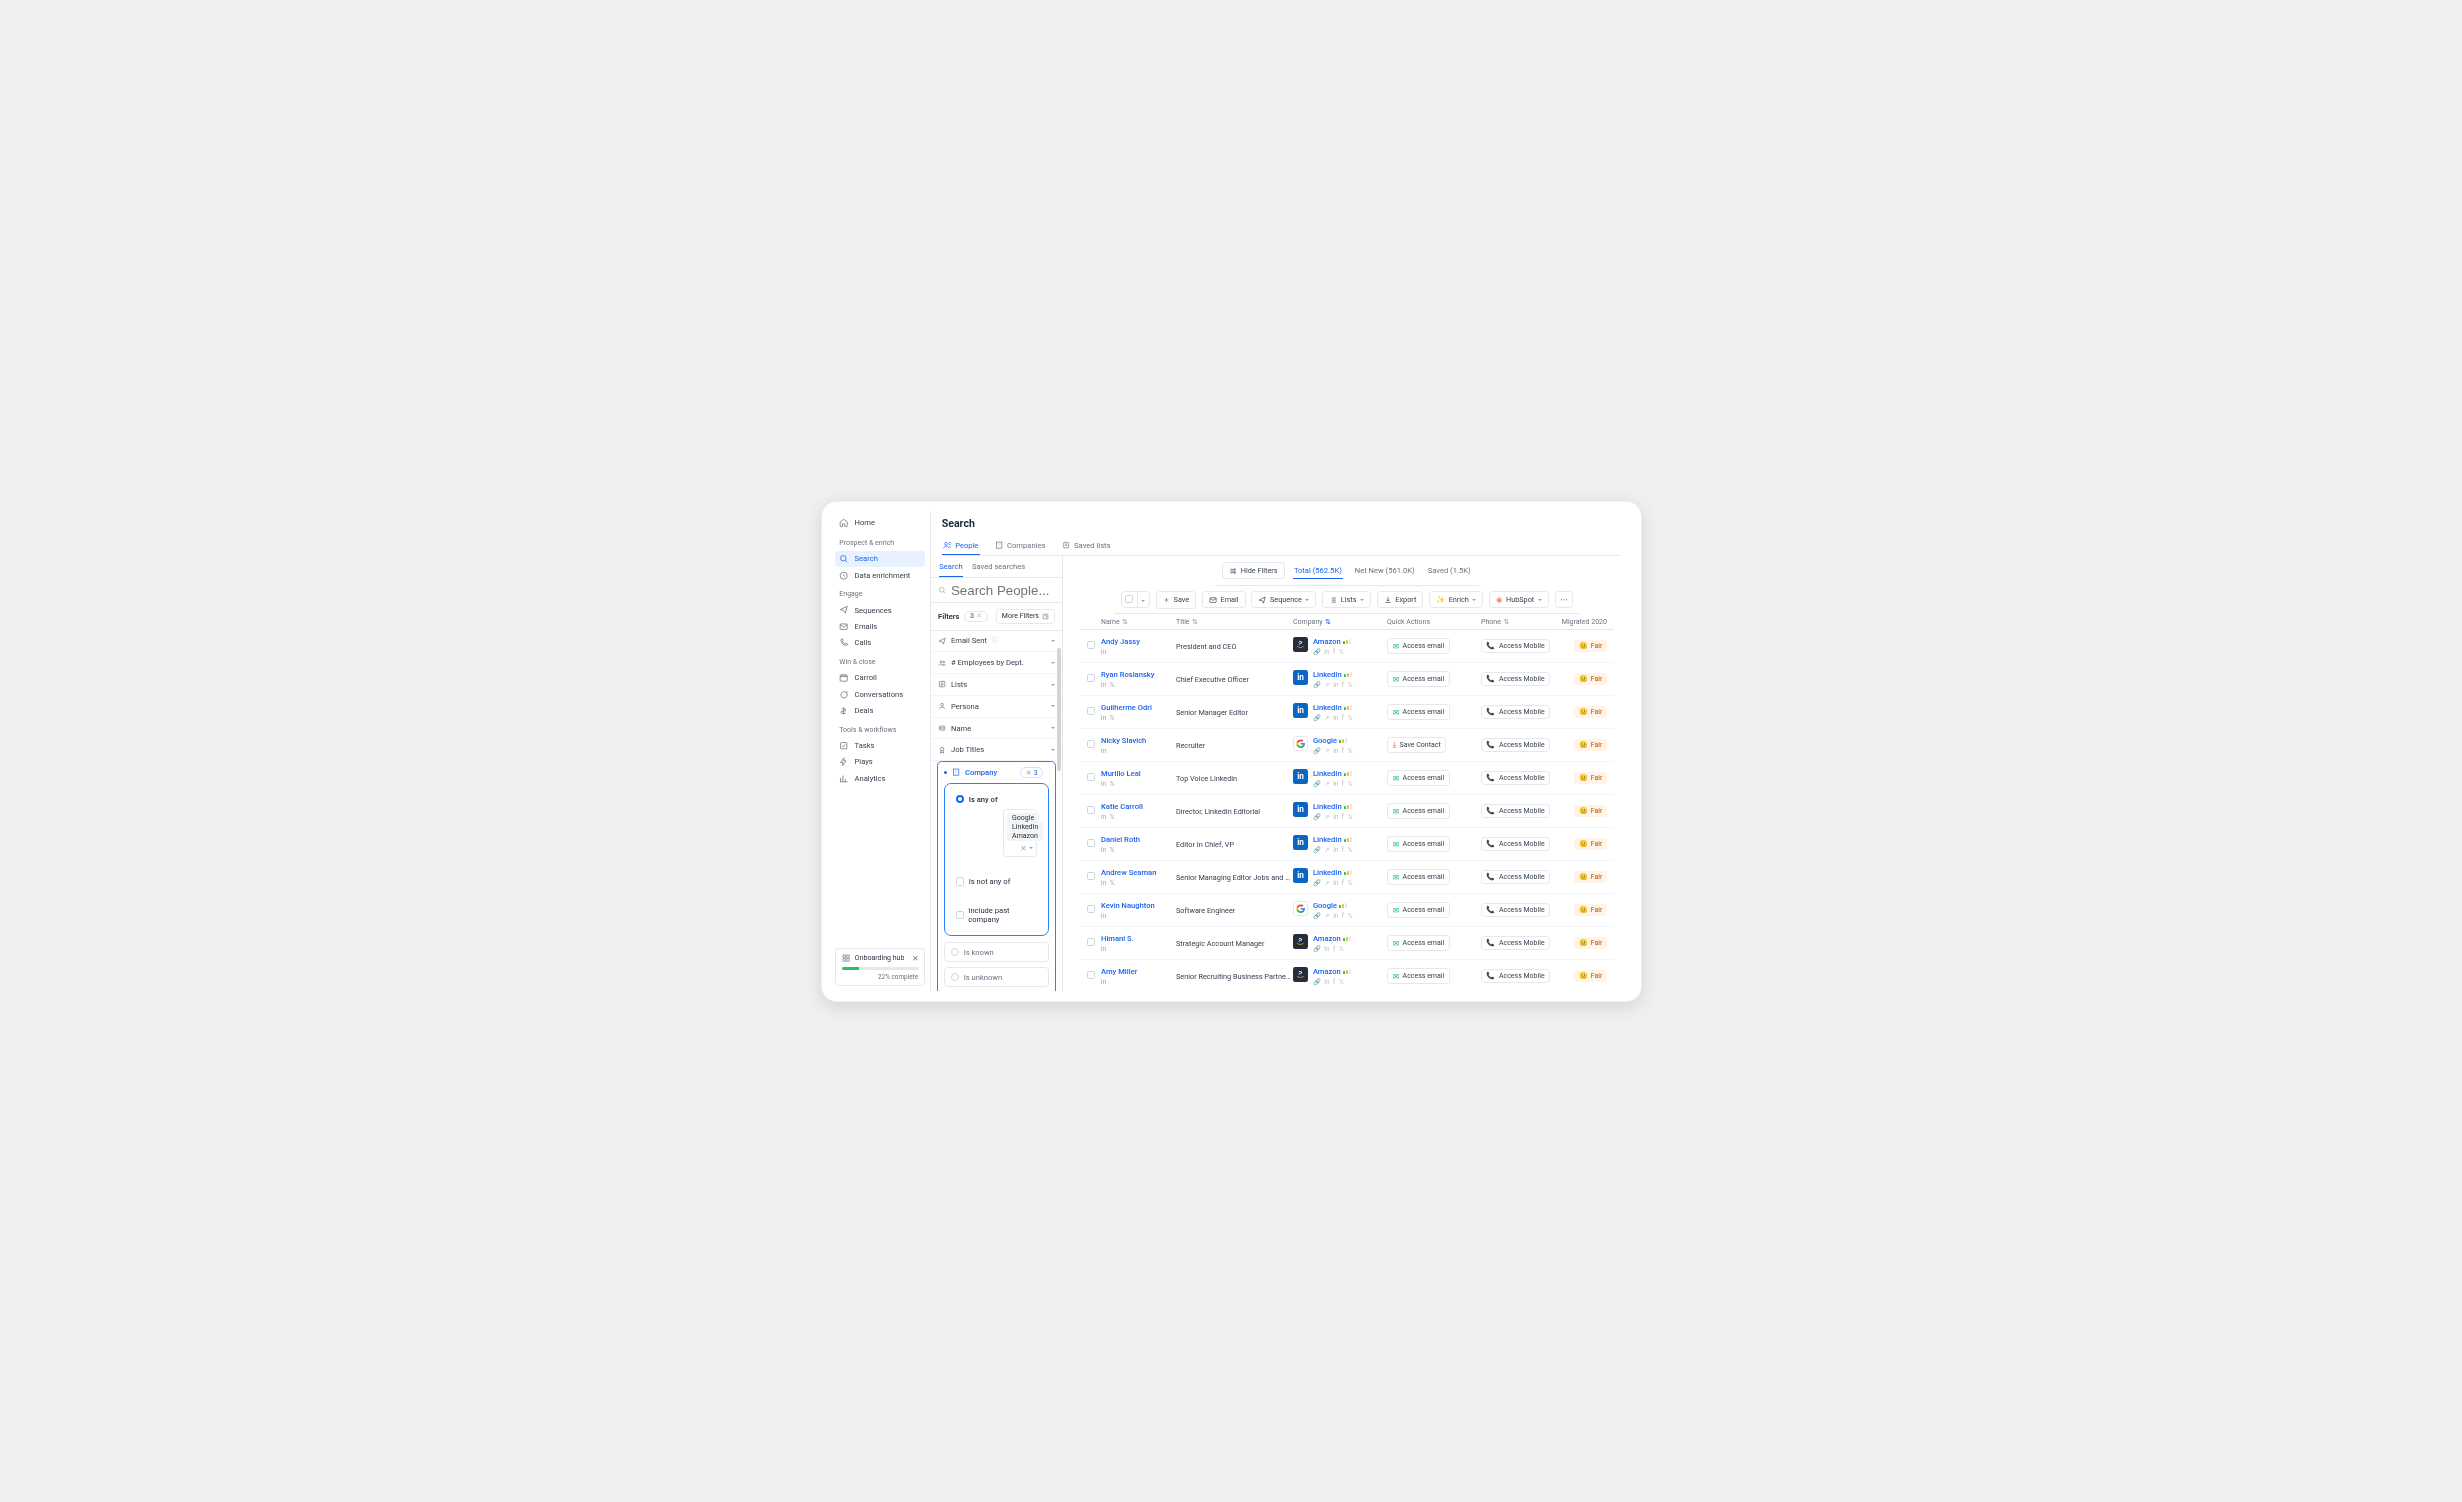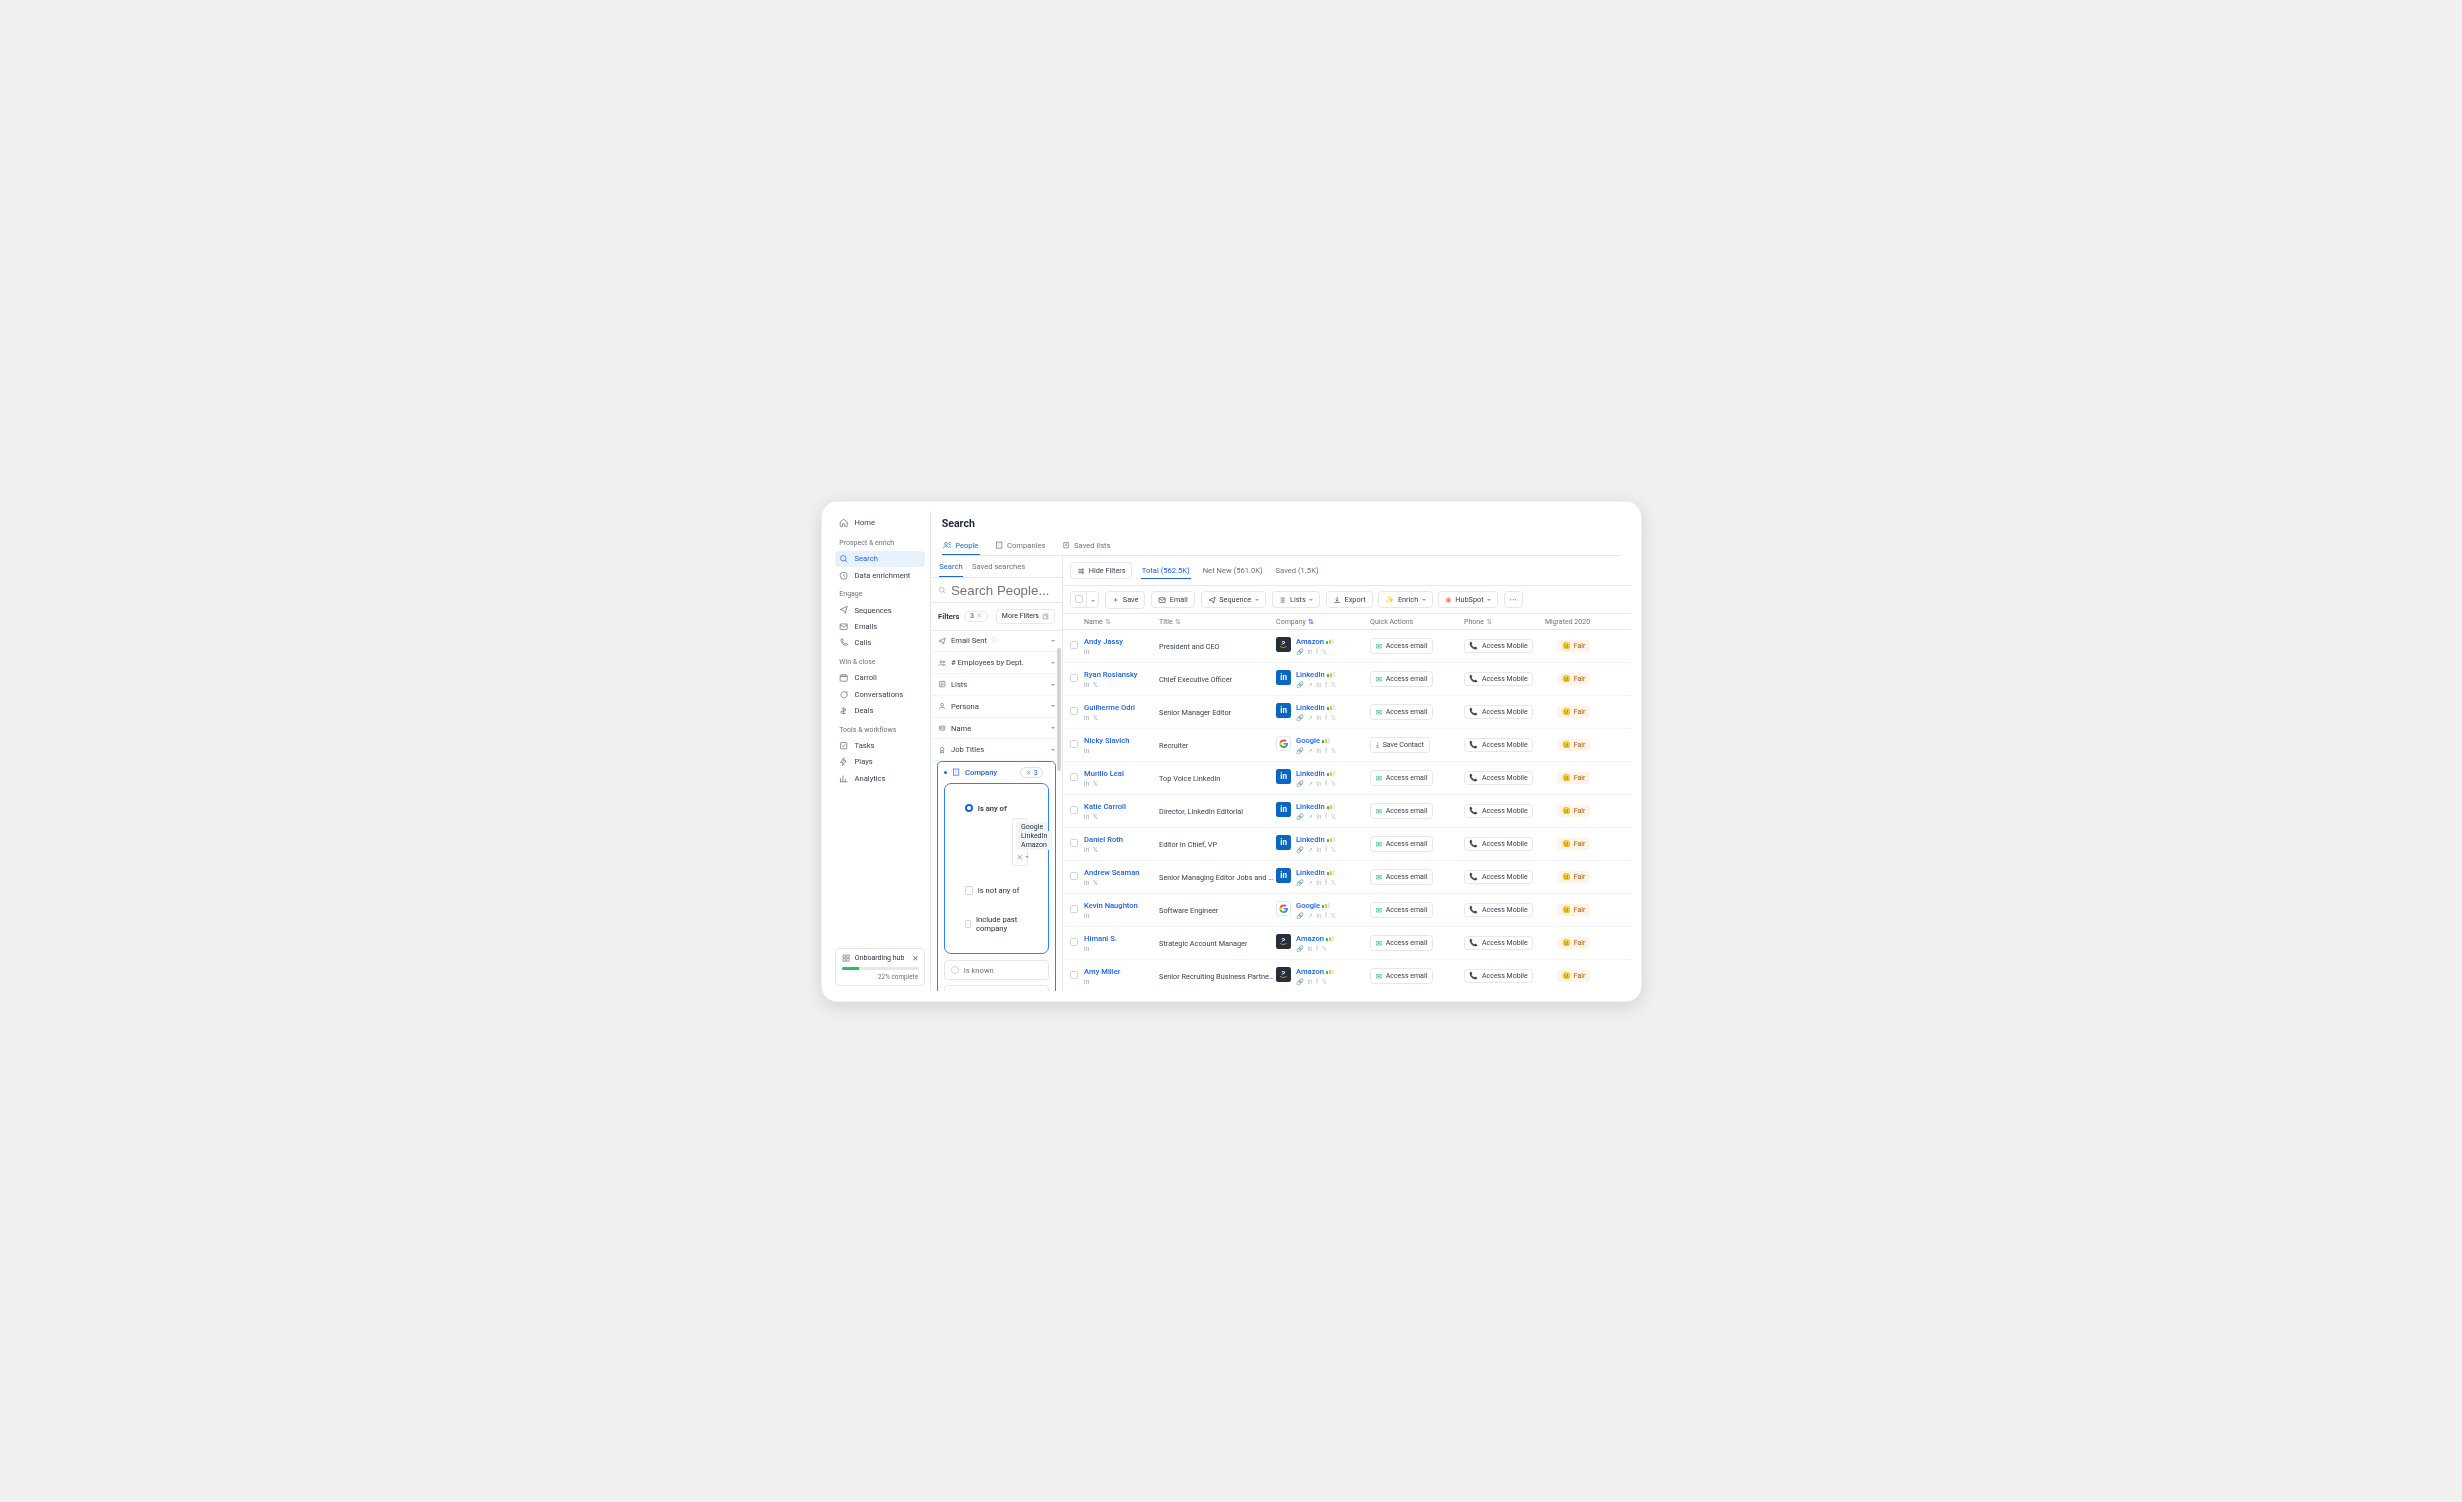--- a/index.html
+++ b/index.html
@@ -81,34 +81,34 @@
   .pill{ border:0.6px solid #e5e7eb; border-radius:7px; padding:0.6px 4.7px; font-size:7px; color:#6b7280; display:inline-flex; align-items:center; gap:2.3px;}
   .mf-btn{ border:0.6px solid #e5e7eb; border-radius:3.5px; padding:2.3px 4.7px; font-size:7px; display:flex; align-items:center; gap:3.5px; cursor:pointer;}
   .filter-list { overflow-y:auto; flex:1; position:relative;}
   .filter-row { display:flex; align-items:center; justify-content:space-between; padding:5.9px 7px; border-bottom:0.6px solid #f1f5f9; cursor:pointer; color:#374151;}
   .filter-row .fl{display:flex; align-items:center; gap:4.7px;}
   .chev{ color:#9ca3af;}
   .filter-expanded { border:0.6px solid #2684ff; border-radius:4.7px; margin:0 5.9px 5.9px 5.9px; padding:0;}
   .filter-expanded .hdr{ display:flex; align-items:center; justify-content:space-between; padding:4.7px 5.9px;}
   .filter-expanded .hdr .lbl{ display:flex; align-items:center; gap:4.7px; color:#1d63ed; font-weight:500;}
   .dot{width:3.5px;height:3.5px;border-radius:50%;background:#1d63ed;display:inline-block;}
-  .opt-card{ border:0.6px solid #2684ff; border-radius:7px; margin:0 5.9px 5.9px 5.9px; padding:20px;}
+  .opt-card{ border:0.6px solid #2684ff; border-radius:7px; margin:0 5.9px 5.9px 5.9px; padding:11px;}
   .radio-row{display:flex; align-items:center; gap:4.7px; margin-bottom:4.7px;}
   .radio-dot{width:8.2px;height:8.2px;border-radius:50%;border:2.3px solid #1d63ed;display:inline-block;}
   .chipbox{border:0.6px solid #e5e7eb; border-radius:3.5px; padding:3.5px; display:flex; flex-wrap:wrap; gap:3.5px; align-items:center;margin-left:47px;}
   .chip{background:#f3f4f6; border-radius:2.3px; padding:1.2px 4.7px; font-size:7px;}
   .chip-x{color:#9ca3af; margin-left:auto; display:flex; align-items:center; gap:2.3px;}
   .check-row{display:flex; align-items:center; gap:4.7px; margin-top:20px; font-size:7.6px;}
   .checkbox{width:8.2px;height:8.2px;border:0.6px solid #cbd5e1;border-radius:1.8px;display:inline-block;}
   .simple-opt{border:0.6px solid #e5e7eb;border-radius:3.5px;margin:0 5.9px 4.7px 5.9px;padding:4.7px 5.9px;display:flex;align-items:center;gap:4.7px;color:#6b7280;}
   .simple-opt .ring{width:8.2px;height:8.2px;border:1.2px solid #cbd5e1;border-radius:50%;}
   .incexc{color:#1d63ed; padding:4.7px 7px 7px 7px; display:flex; align-items:center; justify-content:space-between; cursor:pointer;}
   .scrollbar-ghost{position:absolute; top:17.6px; right:1.2px; width:3.5px; height:123px; background:#d4d4d8; border-radius:1.8px;}
   
-  .results { flex:1; display:flex; flex-direction:column; overflow:hidden;}
+  .results { flex:1; display:flex; flex-direction:column; overflow:hidden;align-items:center;}
   .res-top{ display:flex; align-items:center; padding:5.9px 7px; gap:8.2px; border-bottom:0.6px solid #e5e7eb;}
   .btn{border:0.6px solid #e5e7eb;border-radius:3.5px;padding:2.9px 5.9px;display:inline-flex;align-items:center;gap:3.5px;cursor:pointer;font-size:7.3px;color:#374151;background:#fff;}
   .res-sub{ display:flex; align-items:center; gap:10.6px;}
   .res-sub .lnk{ padding:3.5px 1.2px; color:#6b7280; cursor:pointer; font-size:7.6px;}
   .res-sub .lnk.active{color:#1d63ed; border-bottom:1.2px solid #1d63ed;}
   .toolbar{display:flex; align-items:center; gap:5.9px; padding:4.7px 7px; border-bottom:0.6px solid #e5e7eb;}
   .toolbar .split{border:0.6px solid #e5e7eb;border-radius:3.5px;display:flex;align-items:center;}
   .toolbar .split .a{padding:2.3px 3.5px;border-right:0.6px solid #e5e7eb;}
   .toolbar .split .b{padding:2.3px 3.5px;color:#9ca3af;}
   .thead{display:grid; grid-template-columns: 14px 75px 117px 94px 94px 70px 56px; padding:3.5px 7px; font-size:7px; color:#6b7280; border-bottom:0.6px solid #e5e7eb; align-items:center;}

